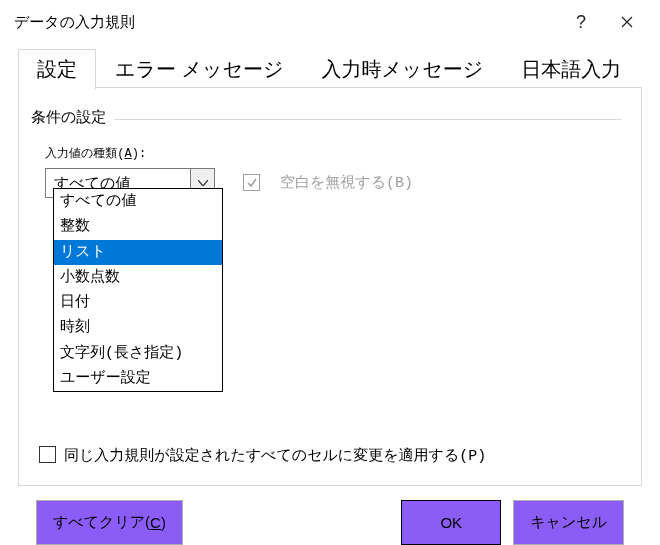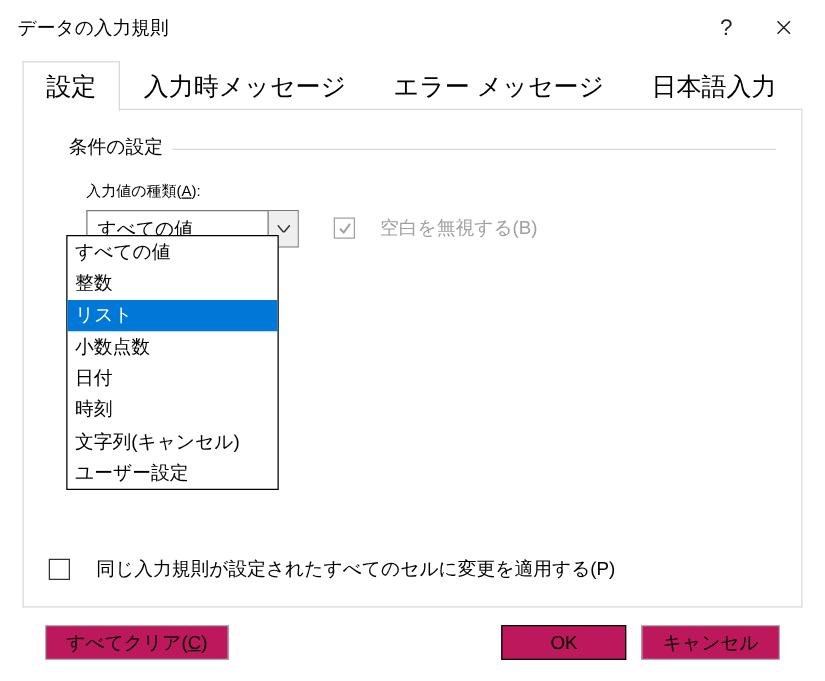--- a/index.html
+++ b/index.html
@@ -72,23 +72,24 @@
   }
   .tab.active::after {
     content: "";
     position: absolute;
     left: 0; right: 0; bottom: -1px; height: 2px;
     background: #fff;
   }
   .panel {
     border: 1px solid #d9d9d9;
     border-top: none;
-    padding: 20px 20px 16px 36px;
+    padding: 20px 20px 16px 12px;
     height: 398px;
     position: relative;
+    font-family: Liberation Mono, monospace;
   }
   .group-label {
     font-size: 15px;
     color: #000;
     position: relative;
     background: #fff;
     display: inline-block;
     padding-right: 8px;
   }
   .group-line {
@@ -152,22 +153,21 @@
   }
   .chk .box {
     width: 17px; height: 17px;
     border: 1px solid #a0a0a0;
     display: flex; align-items: center; justify-content: center;
     font-size: 13px;
     color: #a0a0a0;
   }
   .chk2 {
     display: flex;
-    align-items: center;
-    gap: 21px;
+    gap: 8px;
     color: #000;
   }
   .chk2 .box {
     width: 17px; height: 17px;
     border: 1px solid #333;
     background: #fff;
   }
   .dropdown-list {
     position: absolute;
     left: 34px;
@@ -194,23 +194,23 @@
   }
   .footer {
     display: flex;
     align-items: center;
     padding: 14px 18px 0 18px;
     gap: 12px;
   }
   .footer .spacer { flex: 1; }
   .btn {
     min-width: 100px;
-    height: 28px;
+    height: 45px;
     border: 1px solid #adadad;
-    background: #be185d;
+    background: #8b5cf6;
     display: flex;
     align-items: center;
     justify-content: center;
     font-size: 15px;
     padding: 0 16px;
   }
   .btn.clear { min-width: 120px; }
   .btn .ul { text-decoration: underline; }
   .btn.primary { border: 1px solid #000000; }
 </style>
@@ -227,22 +227,22 @@
           <path d="M1 1 L11 11 M11 1 L1 11" stroke="#222" stroke-width="1.2" fill="none"></path>
         </svg>
     </div>
   </div>
 
   <div class="content">
 
     <div class="tabs">
       <div class="tab-rest-line"></div>
       <div class="tab active"><span>設定</span></div>
+      <div class="tab"><span>エラー メッセージ</span></div>
       <div class="tab"><span>入力時メッセージ</span></div>
-      <div class="tab"><span>エラー メッセージ</span></div>
       <div class="tab"><span>日本語入力</span></div>
     </div>
 
     <div class="panel">
 
       <div class="group-line">
         <span class="group-label">条件の設定</span>
       </div>
 
       <div class="field-row">
@@ -272,21 +272,21 @@
         </div>
       </div>
 
       <div class="dropdown-list">
         <div class="opt"><span>すべての値</span></div>
         <div class="opt"><span>整数</span></div>
         <div class="opt sel"><span>リスト</span></div>
         <div class="opt"><span>小数点数</span></div>
         <div class="opt"><span>日付</span></div>
         <div class="opt"><span>時刻</span></div>
-        <div class="opt"><span>文字列(キャンセル)</span></div>
+        <div class="opt"><span>文字列(長さ指定)</span></div>
         <div class="opt"><span>ユーザー設定</span></div>
       </div>
 
       <div class="apply-row">
         <div class="chk2">
           <div class="box"></div>
           <span>同じ入力規則が設定されたすべてのセルに変更を適用する(P)</span>
         </div>
       </div>
 

